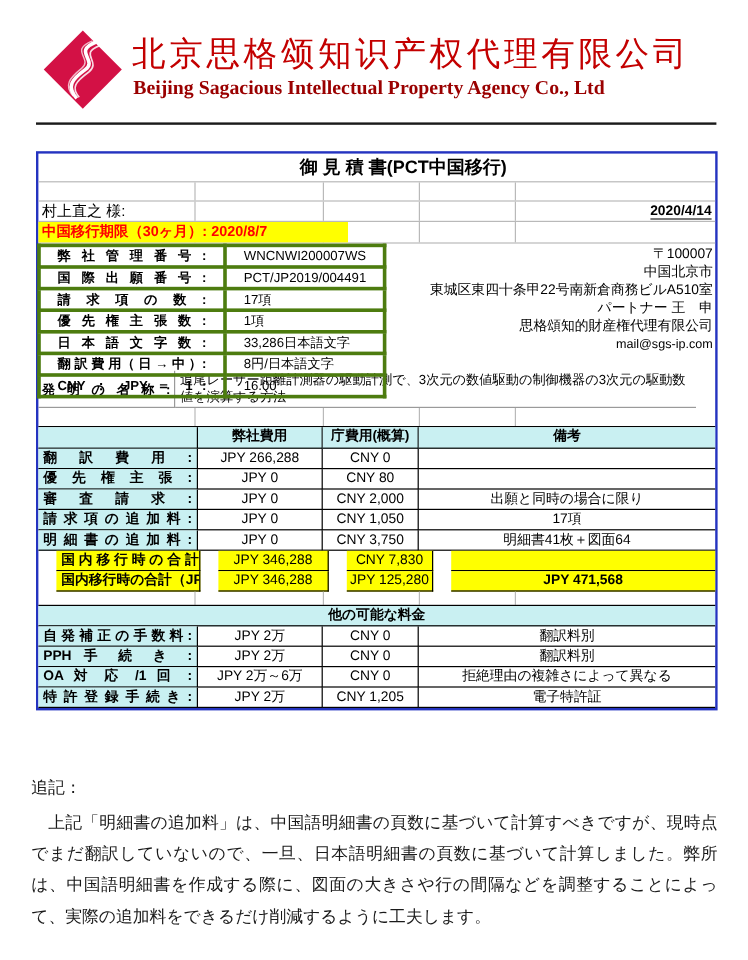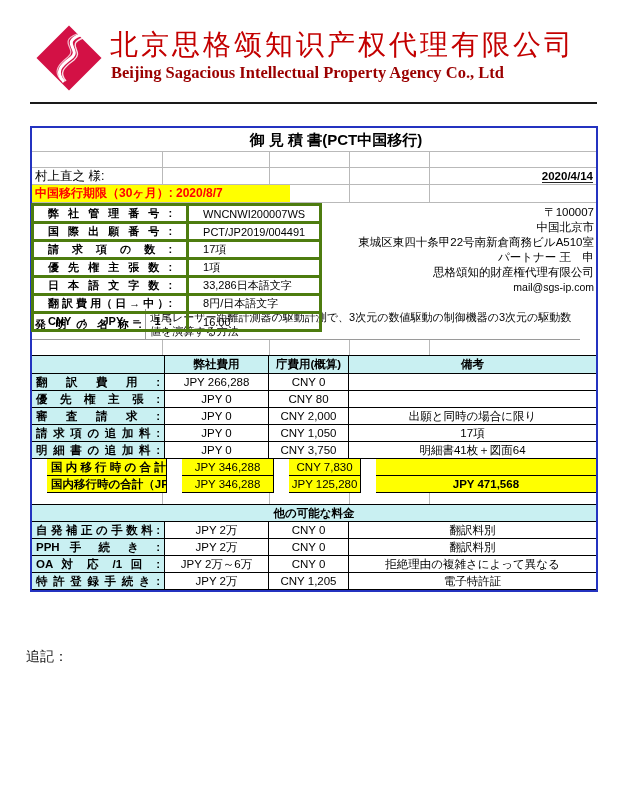--- a/index.html
+++ b/index.html
@@ -225,15 +225,16 @@
         <div class="c1">特 許 登 録 手 続 き :</div>
         <div class="c2">JPY 2万</div>
         <div class="c3">CNY 1,205</div>
         <div class="c4">電子特許証</div>
       </div>
     </div>
   </div>
 
   <div class="ps">
     <div class="ps-title">追記：</div>
+    <div class="ps-body">　上記「明細書の追加料」は、中国語明細書の頁数に基づいて計算すべきですが、現時点でまだ翻訳していないので、一旦、日本語明細書の頁数に基づいて計算しました。弊所は、中国語明細書を作成する際に、図面の大きさや行の間隔などを調整することによって、実際の追加料をできるだけ削減するように工夫します。</div>
   </div>
 
 </div>
 
 </body></html>

